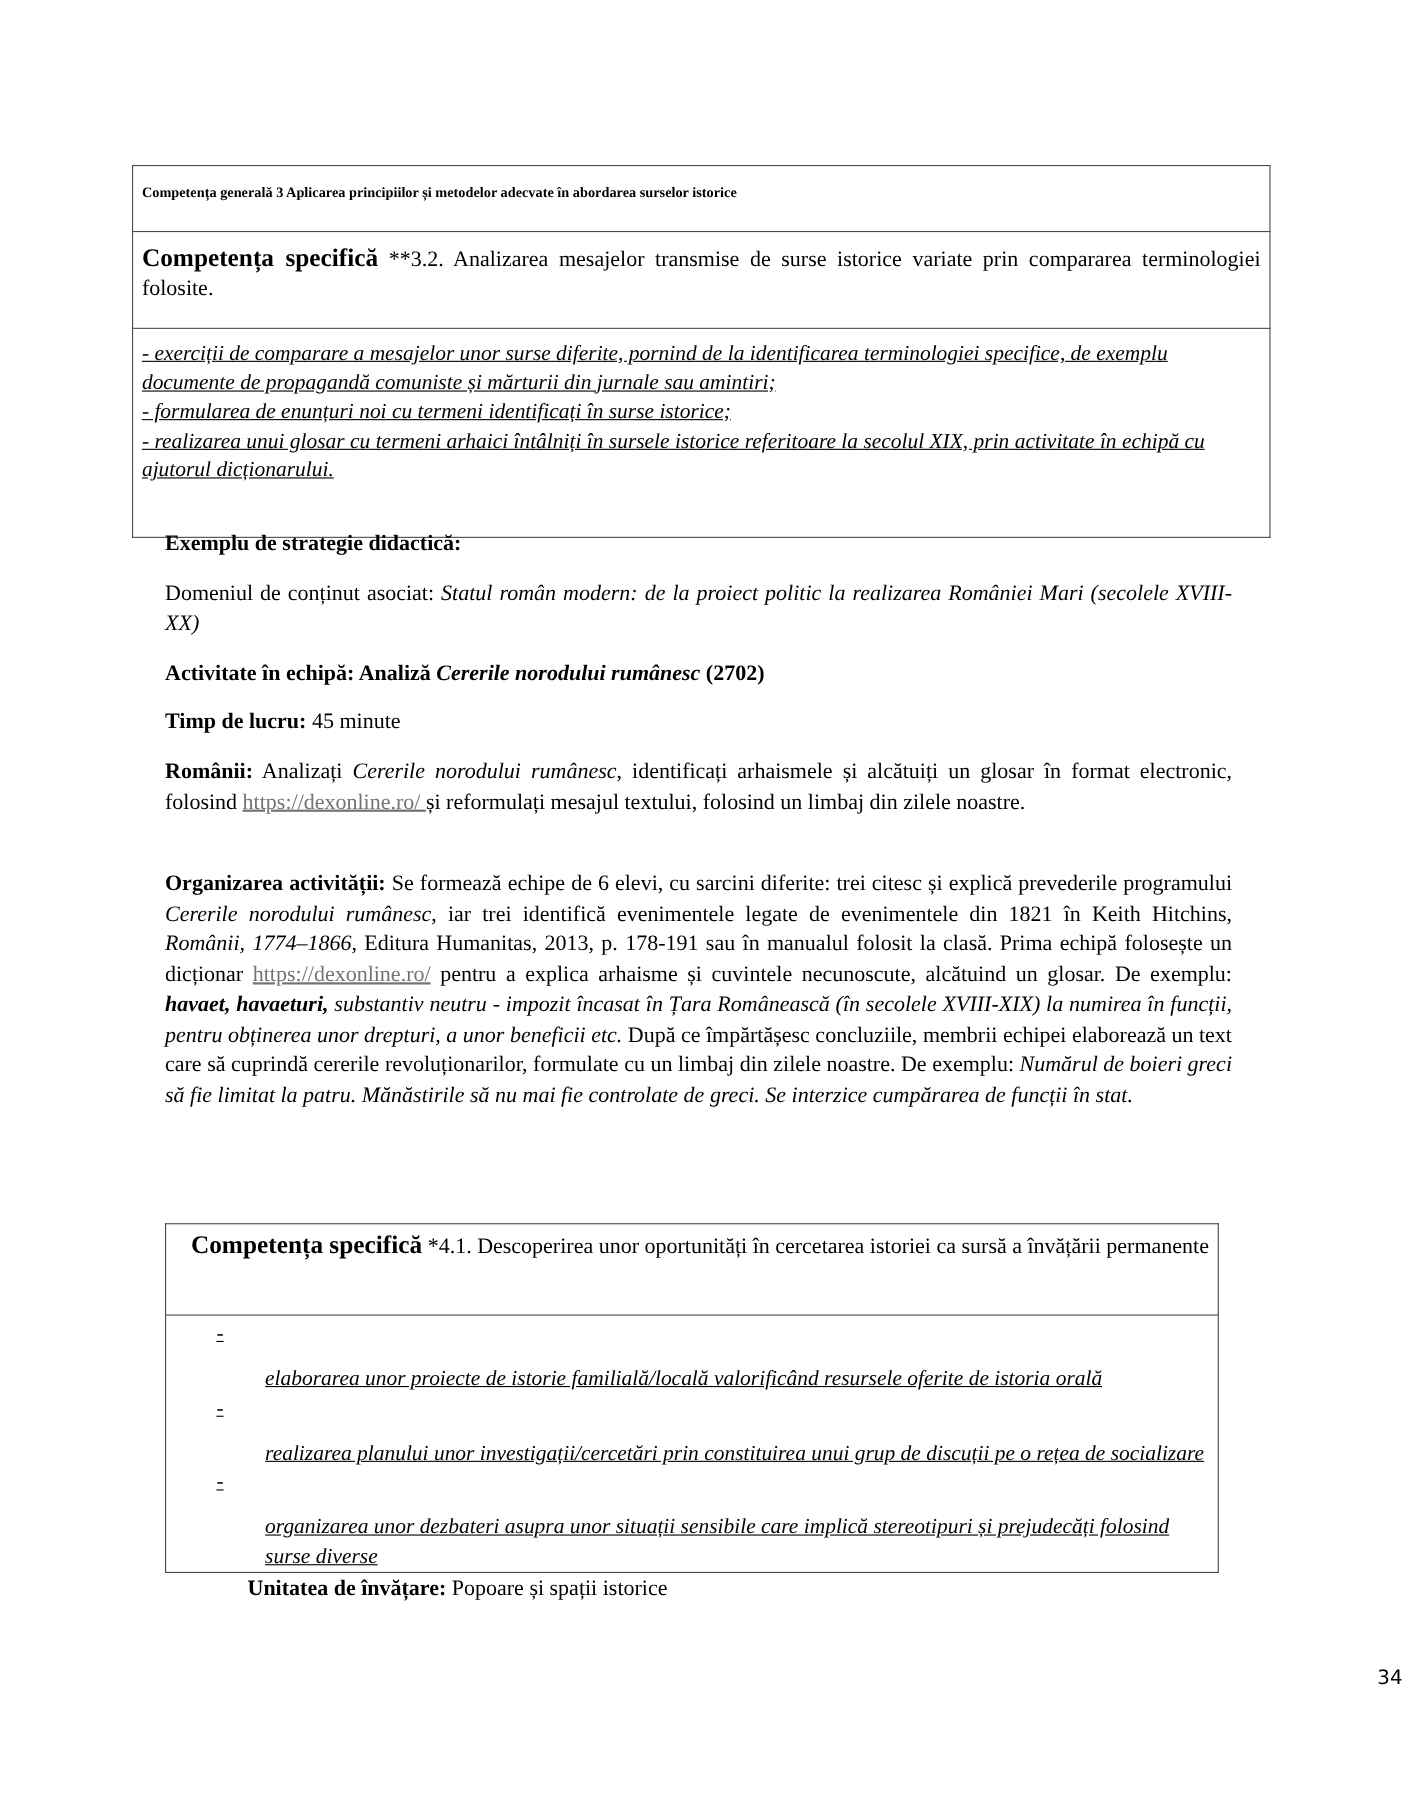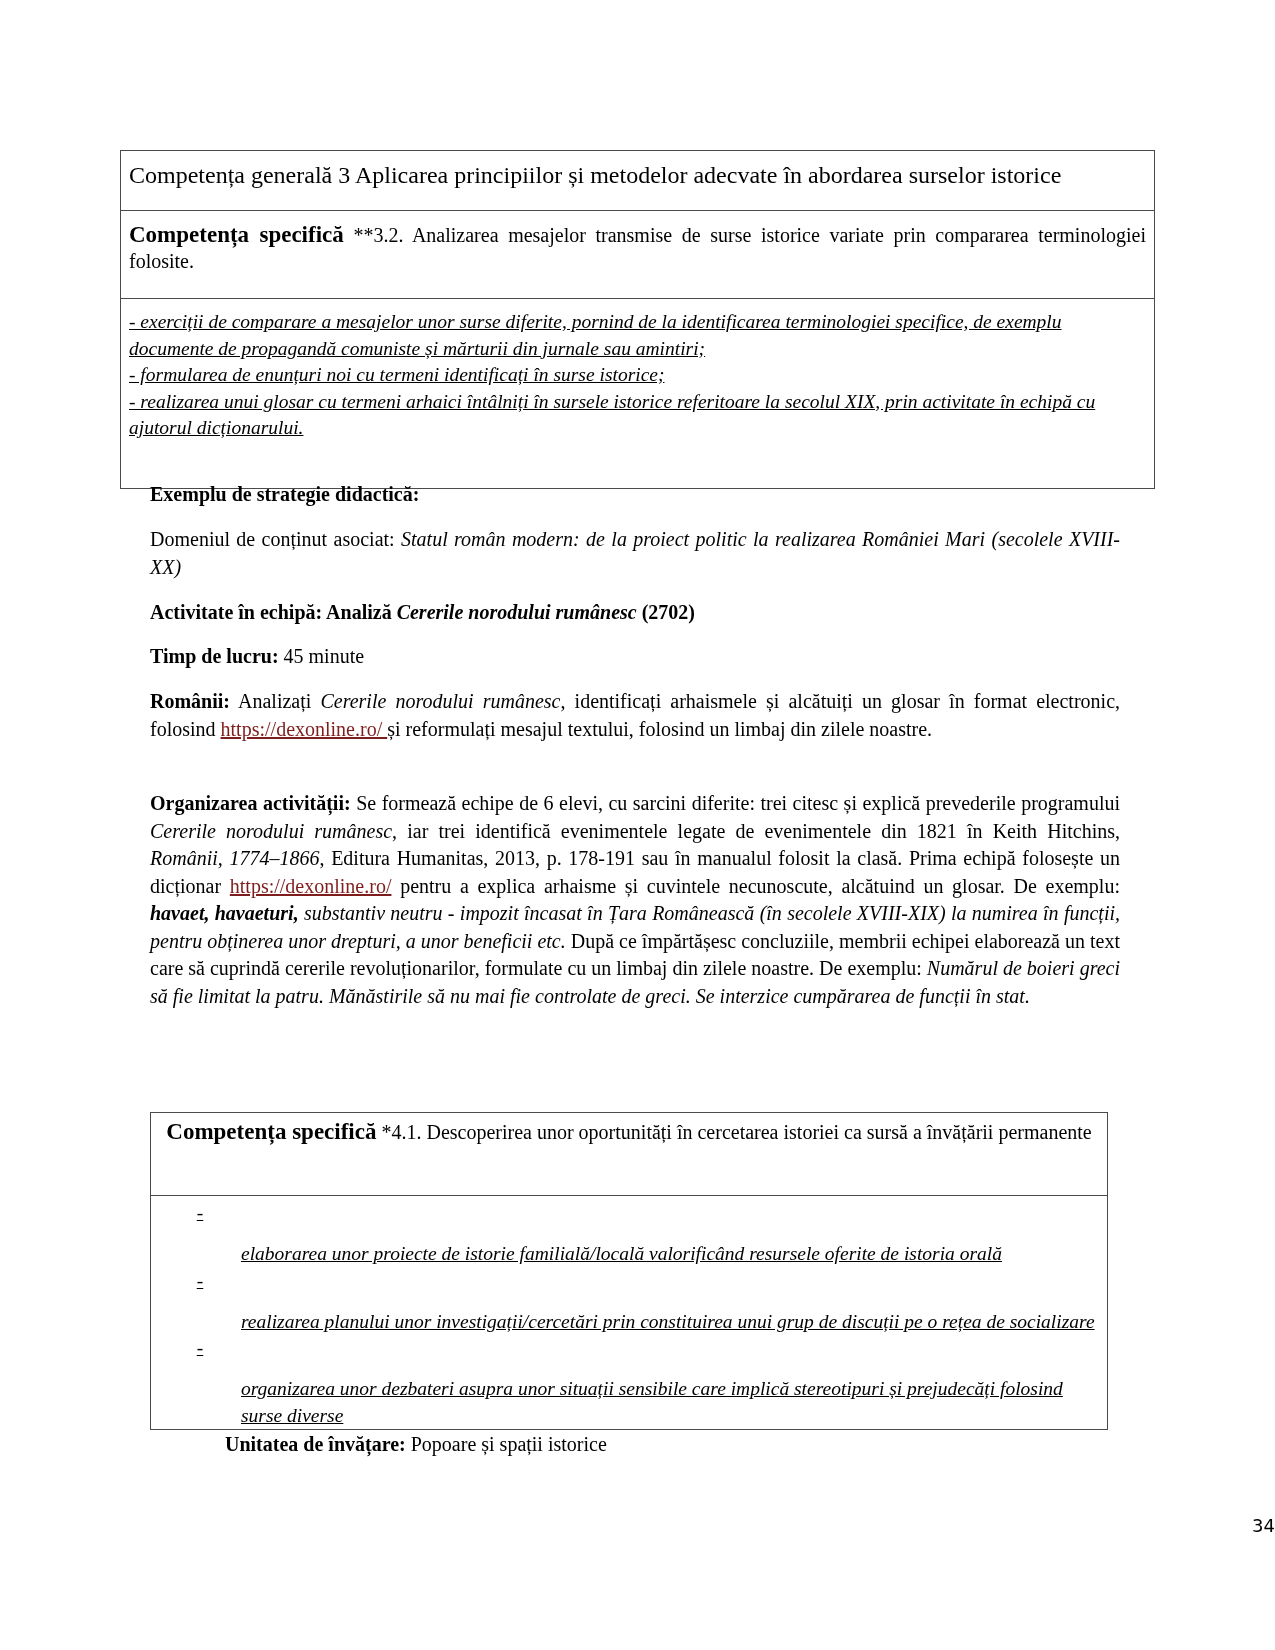--- a/index.html
+++ b/index.html
@@ -12,37 +12,37 @@
 
   #t1 { left: 120px; top: 150px; width: 1035px; }
   #t1 .r1 td { height: 47px; }
   #t1 .r2 td { height: 76px; }
   #t1 .r3 td { height: 179px; }
   #t2 { left: 150px; top: 1112px; width: 958px; }
   #t2 .r1 td { height: 45px; }
   #t2 .r2 td { height: 76px; }
   #t2 .r3 td { height: 159px; }
 
-  .gen { font-weight: normal; font-size: 24px; line-height: 24px; padding-top: 12px !important; }
+  .gen { font-weight: bold; font-size: 13px; line-height: 24px; padding-top: 12px !important; }
   #t2 .gen { padding-top: 7px !important; }
   .spec { font-size: 20px; line-height: 26px; text-align: justify; padding-top: 11px !important; }
   #t2 .spec { padding-top: 6px !important; }
   .spec .lbl { font-weight: bold; font-size: 23px; }
   .acts { font-style: italic; font-size: 19.5px; line-height: 26.5px; padding-top: 10px !important; text-decoration: underline; }
   #t2 .acts { padding-top: 4px !important; }
   .acts .line { display: block; }
   .bullet { display: flex; }
   .bullet .dash { width: 82px; text-align: center; font-style: normal; flex: none; padding-left: 0px; }
   .bullet .btxt { flex: 1; margin-top: 41px; }
 
   .body { position: absolute; left: 150px; width: 970px; font-size: 20px; line-height: 27.5px; text-align: justify; }
   .b { font-weight: bold; }
   .i { font-style: italic; }
   .bi { font-weight: bold; font-style: italic; }
-  a.link { color: #7f1d1d; text-decoration: underline; }
+  a.link { color: #737373; text-decoration: underline; }
 
   #heading-example { top: 481px; }
   #domain-para { top: 526px; }
   #activity-para { top: 599px; }
   #time-para { top: 643px; }
   #task-para { top: 688px; }
   #org-para { top: 790px; }
   #unit-para { left: 225px; top: 1431px; }
   #page-num { position: absolute; left: 0; width: 1275px; top: 1515px; text-align: right;
               font-family: "DejaVu Sans", "Liberation Sans", sans-serif; font-size: 18px; }
@@ -78,21 +78,21 @@
 
   <div class="body" id="time-para"><span class="b">Timp de lucru:</span><span> 45 minute</span></div>
 
   <div class="body" id="task-para"><span class="b">Românii:</span><span> Analizați </span><span class="i">Cererile norodului rumânesc</span><span>, identificați arhaismele și alcătuiți un glosar în format electronic, folosind  </span><a class="link">https://dexonline.ro/ </a><span>și reformulați mesajul textului, folosind un limbaj din zilele noastre.</span></div>
 
   <div class="body" id="org-para"><span class="b">Organizarea activității:</span><span> Se formează echipe de 6 elevi, cu sarcini diferite: trei citesc și explică prevederile programului </span><span class="i">Cererile norodului rumânesc</span><span>, iar trei identifică evenimentele legate de evenimentele din 1821 în Keith Hitchins, </span><span class="i">Românii, 1774–1866</span><span>, Editura Humanitas, 2013, p. 178-191 sau în manualul folosit la clasă. Prima echipă folosește un dicționar </span><a class="link">https://dexonline.ro/</a><span> pentru a explica arhaisme și cuvintele necunoscute, alcătuind un glosar. De exemplu: </span><span class="bi">havaet, havaeturi,</span><span class="i"> substantiv neutru - impozit încasat în Țara Românească (în secolele XVIII-XIX) la numirea în funcții, pentru obținerea unor drepturi, a unor beneficii etc.</span><span> După ce împărtășesc concluziile, membrii echipei elaborează un text care să cuprindă cererile revoluționarilor, formulate cu un limbaj din zilele noastre. De exemplu: </span><span class="i">Numărul de boieri greci să fie limitat la patru. Mănăstirile să nu mai fie controlate de greci. Se interzice cumpărarea de funcții în stat.</span></div>
 
   <table class="comp" id="t2">
     <tbody>
     <tr class="r2">
-          <td class="spec" style="text-align:center"><span class="lbl">Competența specifică</span><span> *4.1. Descoperirea unor oportunități în cercetarea istoriei ca sursă a învățării permanente</span></td>
+          <td class="spec" style="text-align:right"><span class="lbl">Competența specifică</span><span> *4.1. Descoperirea unor oportunități în cercetarea istoriei ca sursă a învățării permanente</span></td>
         </tr>
     <tr class="r3">
           <td class="acts">
       <div class="bullet">
               <span class="dash">-</span>
               <span class="btxt">elaborarea unor proiecte de istorie familială/locală valorificând resursele oferite de istoria orală</span>
             </div>
       <div class="bullet">
               <span class="dash">-</span>
               <span class="btxt">realizarea planului unor investigații/cercetări prin constituirea unui grup de discuții pe o rețea de socializare</span>

